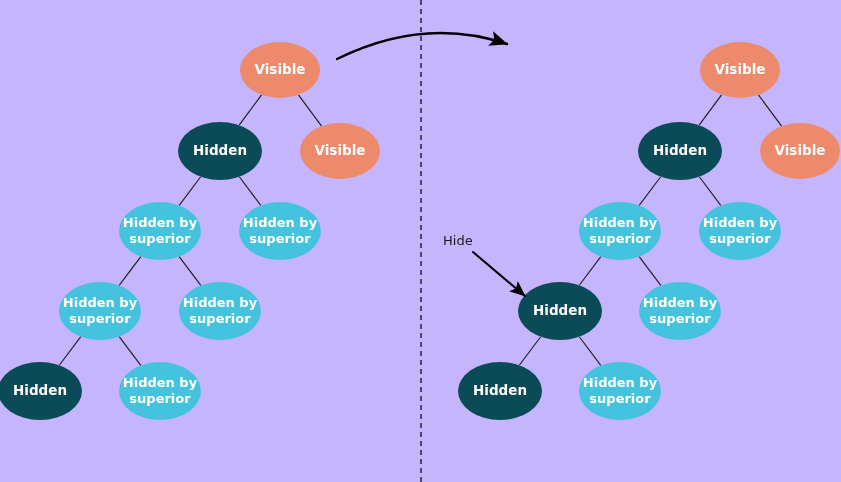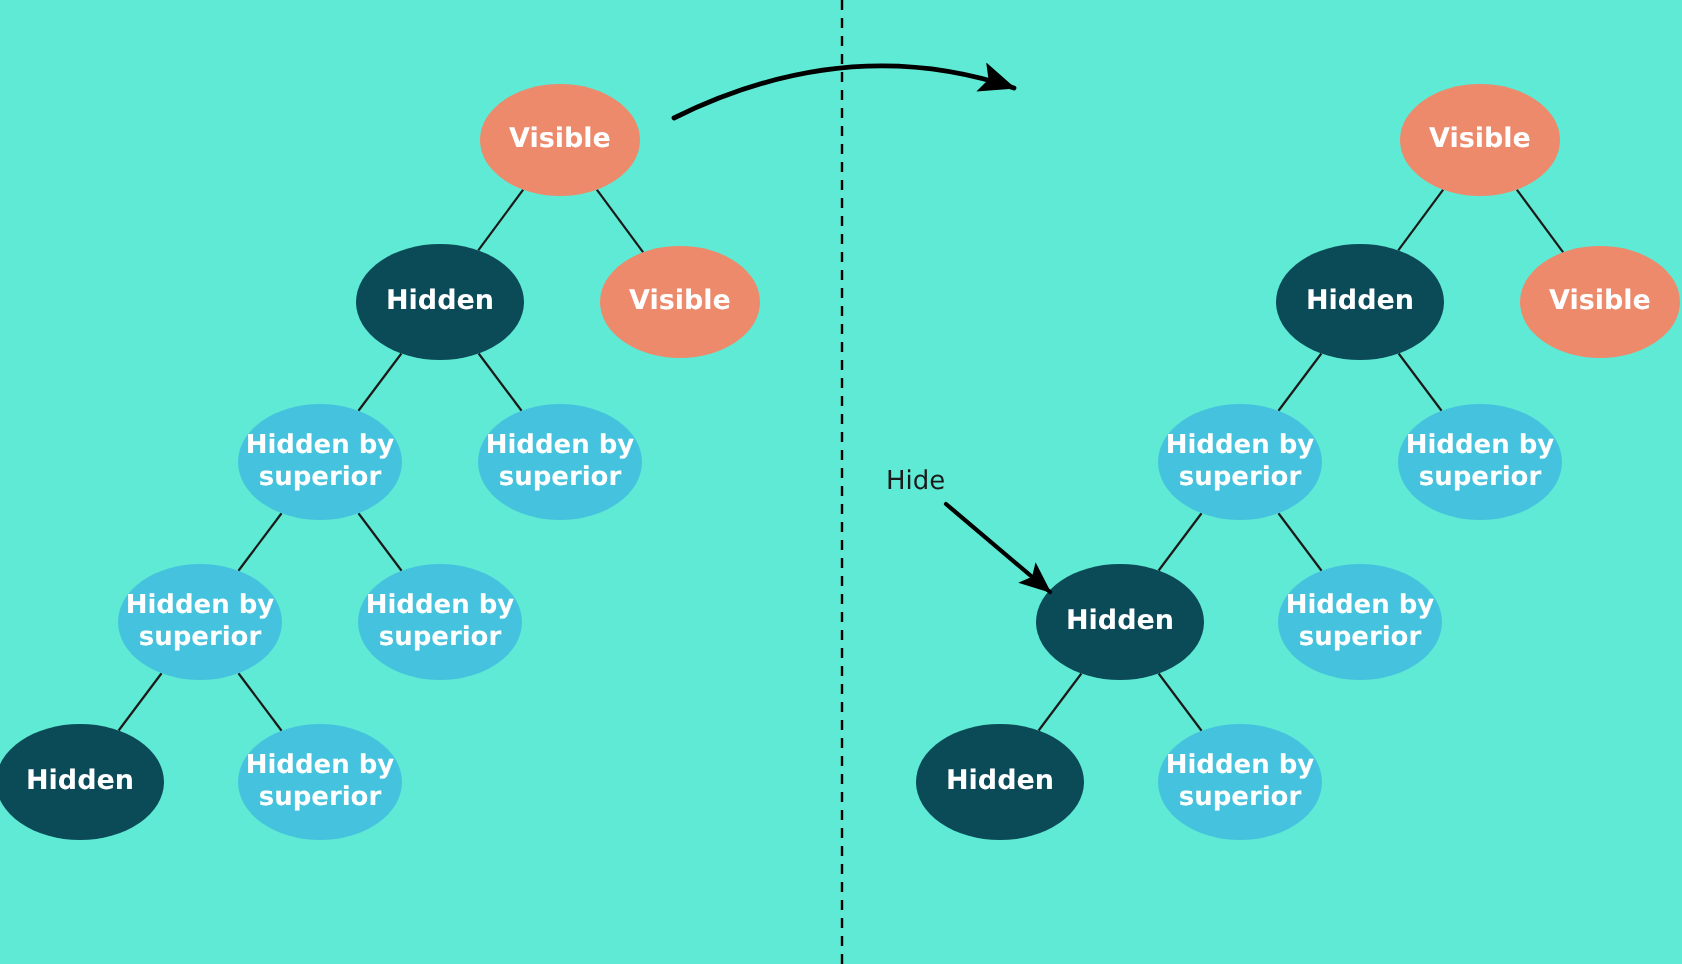--- a/index.html
+++ b/index.html
@@ -8,21 +8,21 @@
     padding: 0;
     background: #ffffff;
   }
   body {
     font-family: "DejaVu Sans", "Liberation Sans", sans-serif;
   }
   #canvas {
     position: relative;
     width: 841px;
     height: 482px;
-    background: #5eead4;
+    background: #c4b5fd;
     overflow: hidden;
   }
   #diagram-svg {
     position: absolute;
     left: 0;
     top: 0;
     width: 841px;
     height: 482px;
   }
   .node-label {

